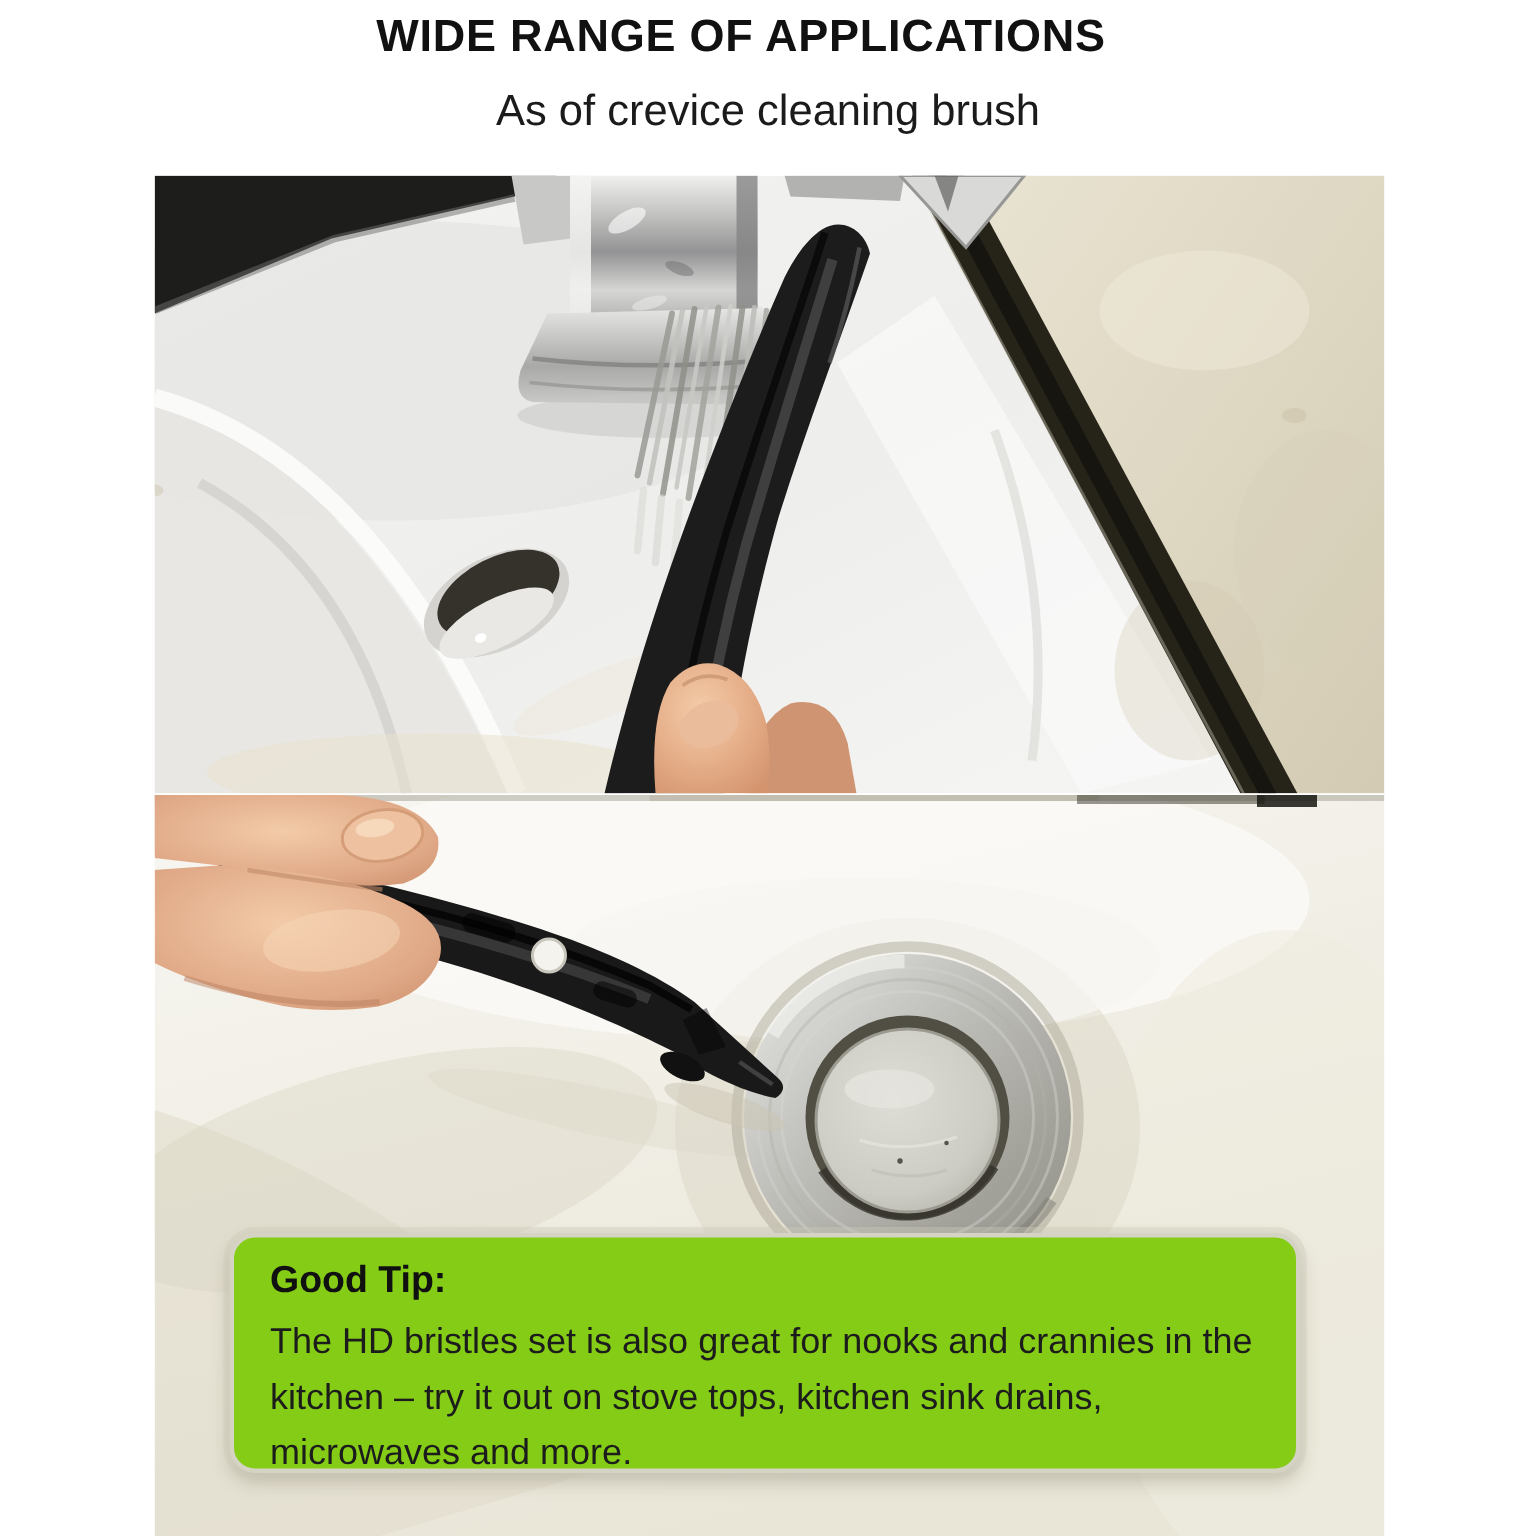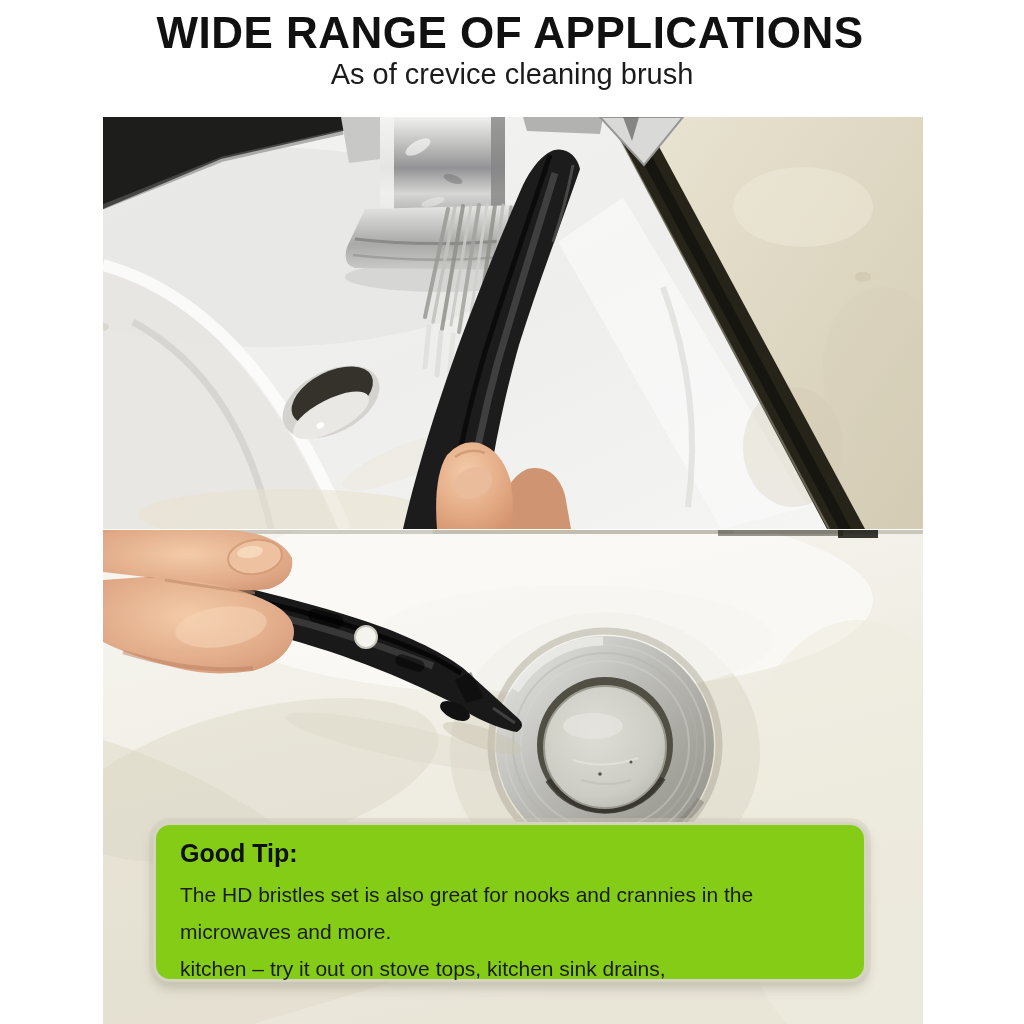--- a/index.html
+++ b/index.html
@@ -1,31 +1,31 @@
 <!DOCTYPE html>
 <html><head>
 <meta charset="utf-8">
 <style>
   html,body{margin:0;padding:0;background:#ffffff;}
   .page{position:relative;width:1024px;height:1024px;background:#ffffff;overflow:hidden;
         font-family:"Liberation Sans", sans-serif;}
-  .title{position:absolute;top:8px;left:16px;width:988px;text-align:center;
-         font-size:44px;font-weight:bold;color:#111111;letter-spacing:0.5px;white-space:nowrap;}
+  .title{position:absolute;top:8px;left:0;width:988px;text-align:center;
+         font-size:30px;font-weight:bold;color:#111111;letter-spacing:0.5px;white-space:nowrap;}
   .subtitle{position:absolute;top:58px;left:0;width:1024px;text-align:center;
          font-size:29px;font-weight:normal;color:#1b1b1b;white-space:nowrap;}
   .photo{position:absolute;left:103px;width:820px;overflow:hidden;}
   .photo1{top:117px;height:412px;}
   .photo2{top:530px;height:494px;}
   .photo svg{display:block;}
   .tipbox{position:absolute;left:153px;top:822px;width:714px;height:160px;box-sizing:border-box;
           background:#84cc16;border:3px solid #d5d3c4;border-radius:17px;
           box-shadow:0 0 0 4px rgba(206,202,184,0.40), 0 6px 12px rgba(110,104,82,0.30);
           padding:12px 24px 0 24px;}
   .tip-heading{font-size:25px;font-weight:bold;color:#101010;margin:2px 0 8px 0;}
-  .tip-line{font-size:21px;color:#1c1c1c;line-height:37px;white-space:nowrap;}
+  .tip-line{font-size:24px;color:#1c1c1c;line-height:37px;white-space:nowrap;}
 </style>
 </head>
 <body>
 
 <div class="page">
 
   <div class="title">WIDE RANGE OF APPLICATIONS</div>
   <div class="subtitle">As of crevice cleaning brush</div>
 
   <div class="photo photo1">
@@ -248,17 +248,17 @@
         <ellipse cx="118" cy="97" rx="46" ry="20" fill="#f5d5b7" opacity="0.55" transform="rotate(-8 118 97)"></ellipse>
         <path d="M20,122 Q90,144 150,138" stroke="#b97f5f" stroke-width="4" fill="none" opacity="0.5"></path>
         <path d="M62,50 Q112,58 152,63" stroke="#c08a68" stroke-width="3" fill="none" opacity="0.6"></path>
       </g>
     </svg>
   </div>
 
   <div class="tipbox">
     <div class="tip-heading">Good Tip:</div>
     <div class="tip-line">The HD bristles set is also great for nooks and crannies in the</div>
+    <div class="tip-line">kitchen – try it out on stove tops, kitchen sink drains,</div>
     <div class="tip-line">microwaves and more.</div>
-    <div class="tip-line">kitchen – try it out on stove tops, kitchen sink drains,</div>
   </div>
 
 </div>
 
 </body></html>

